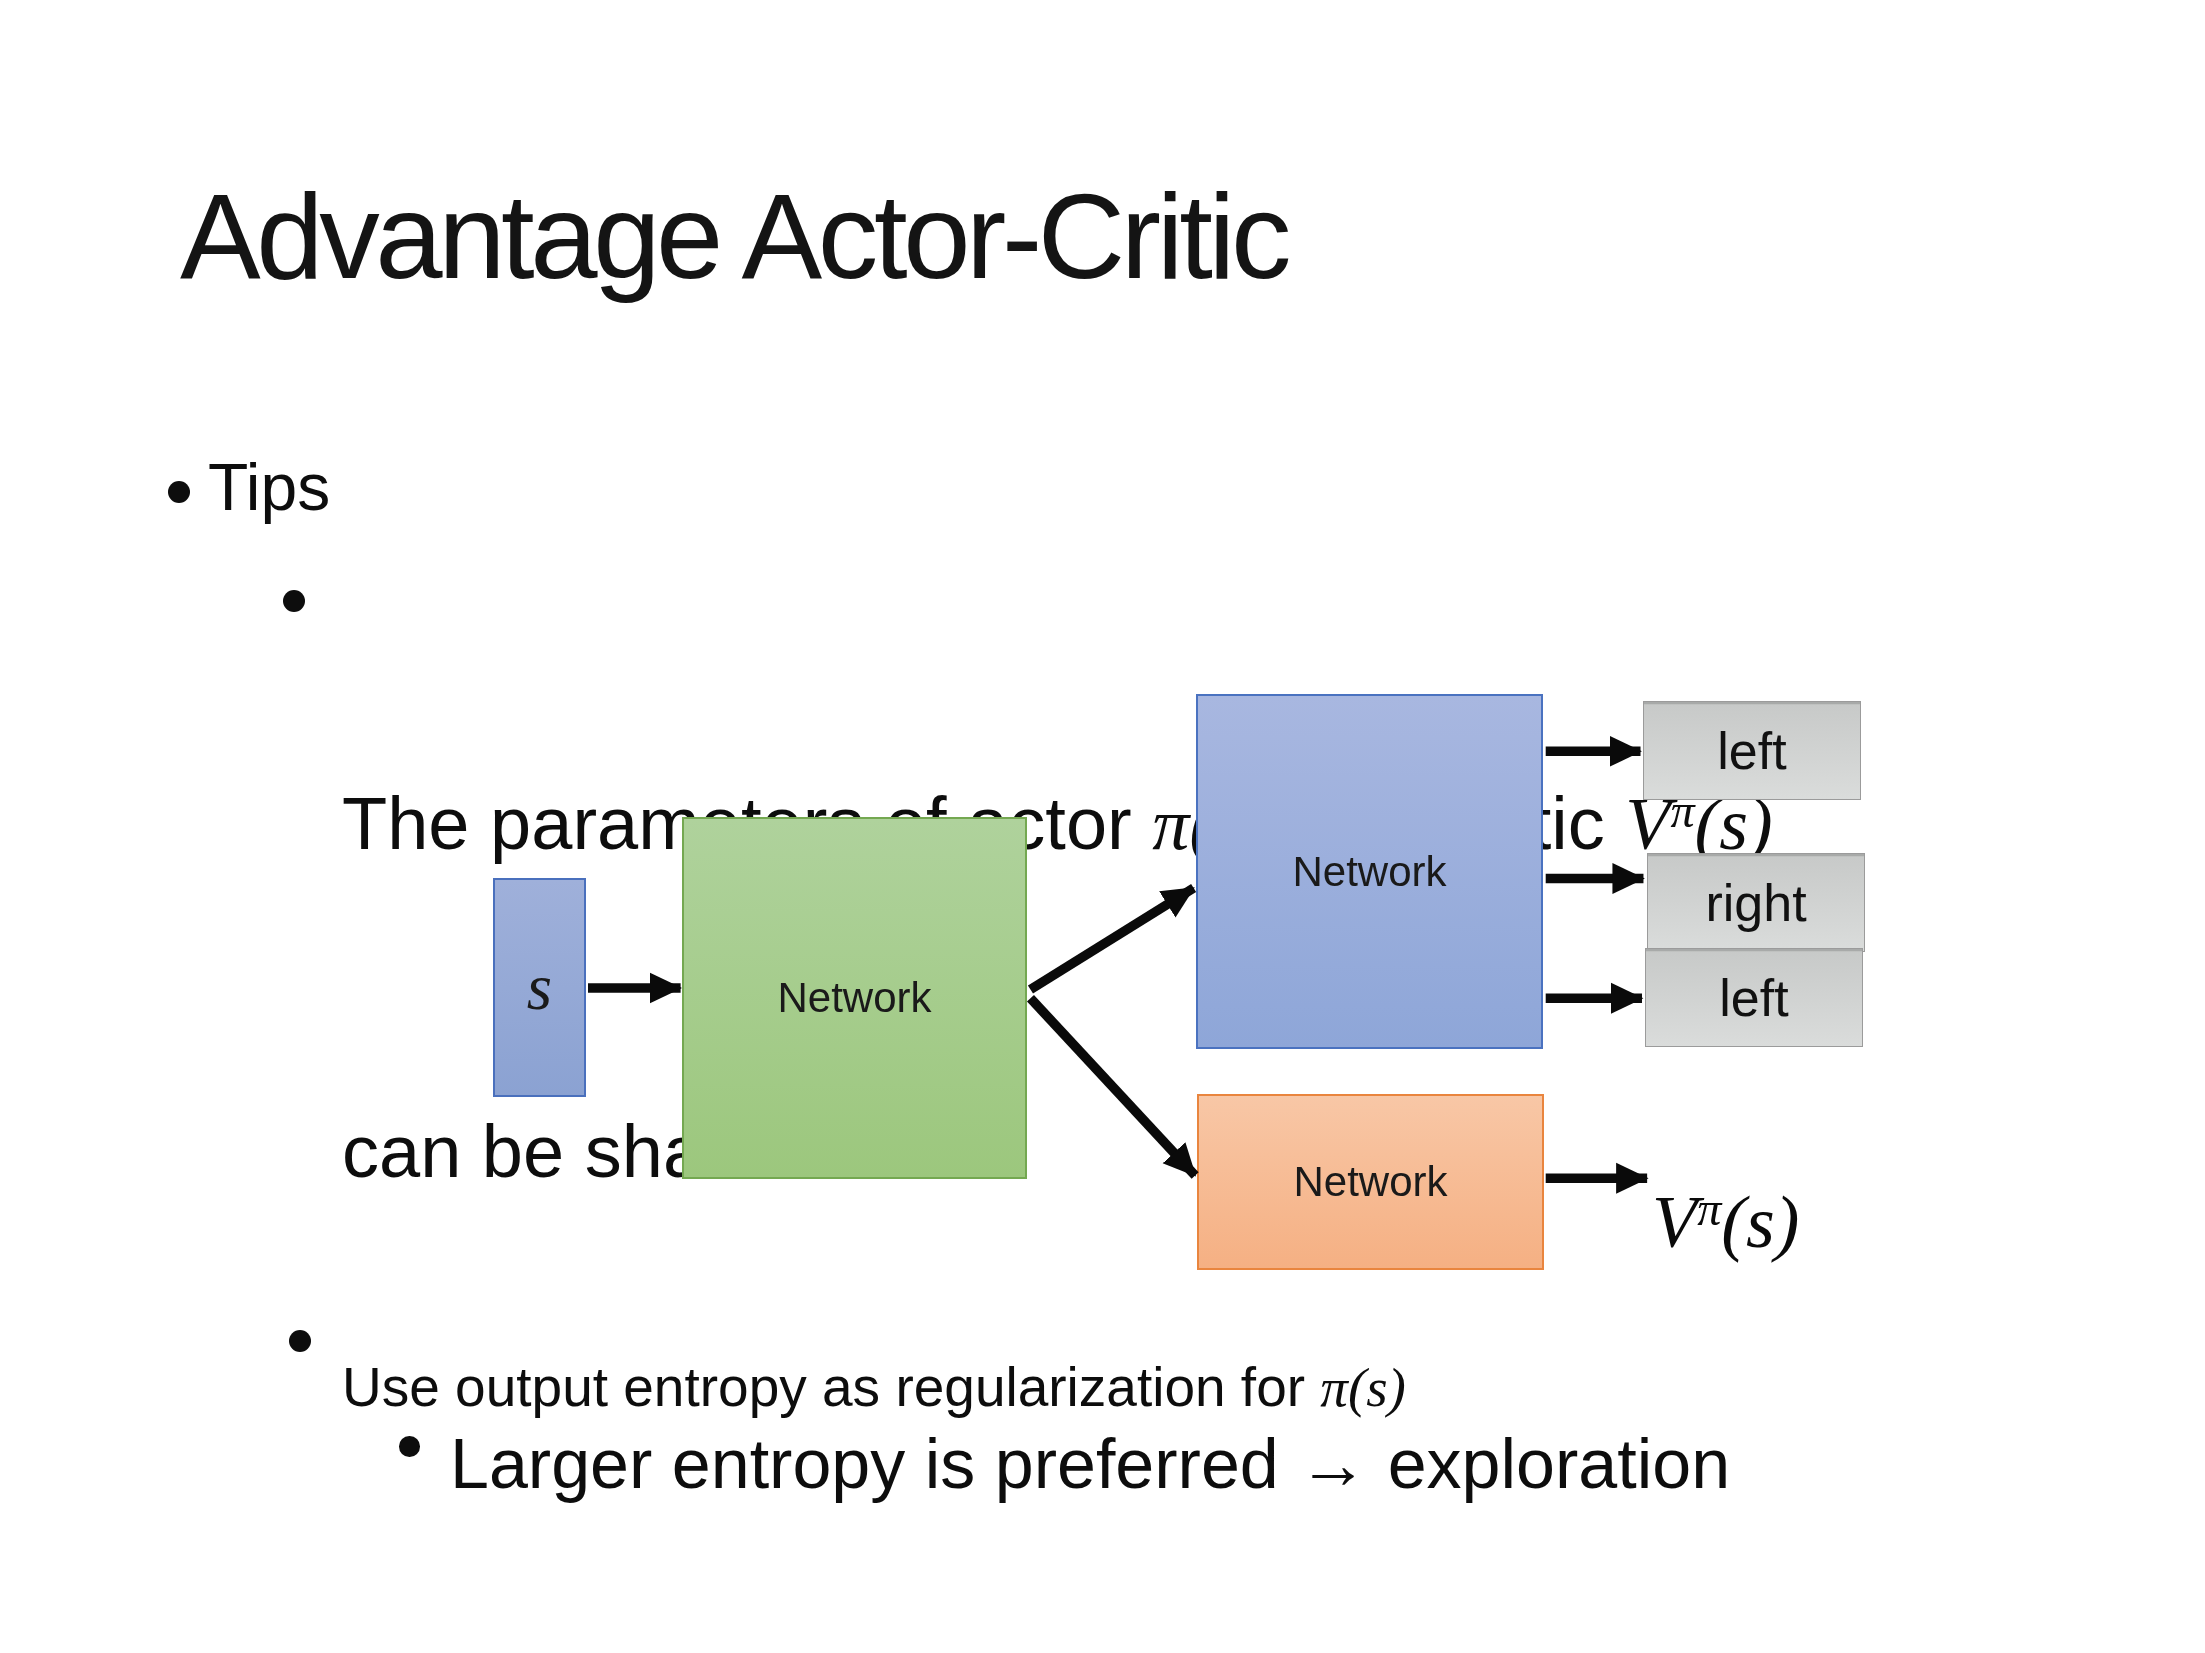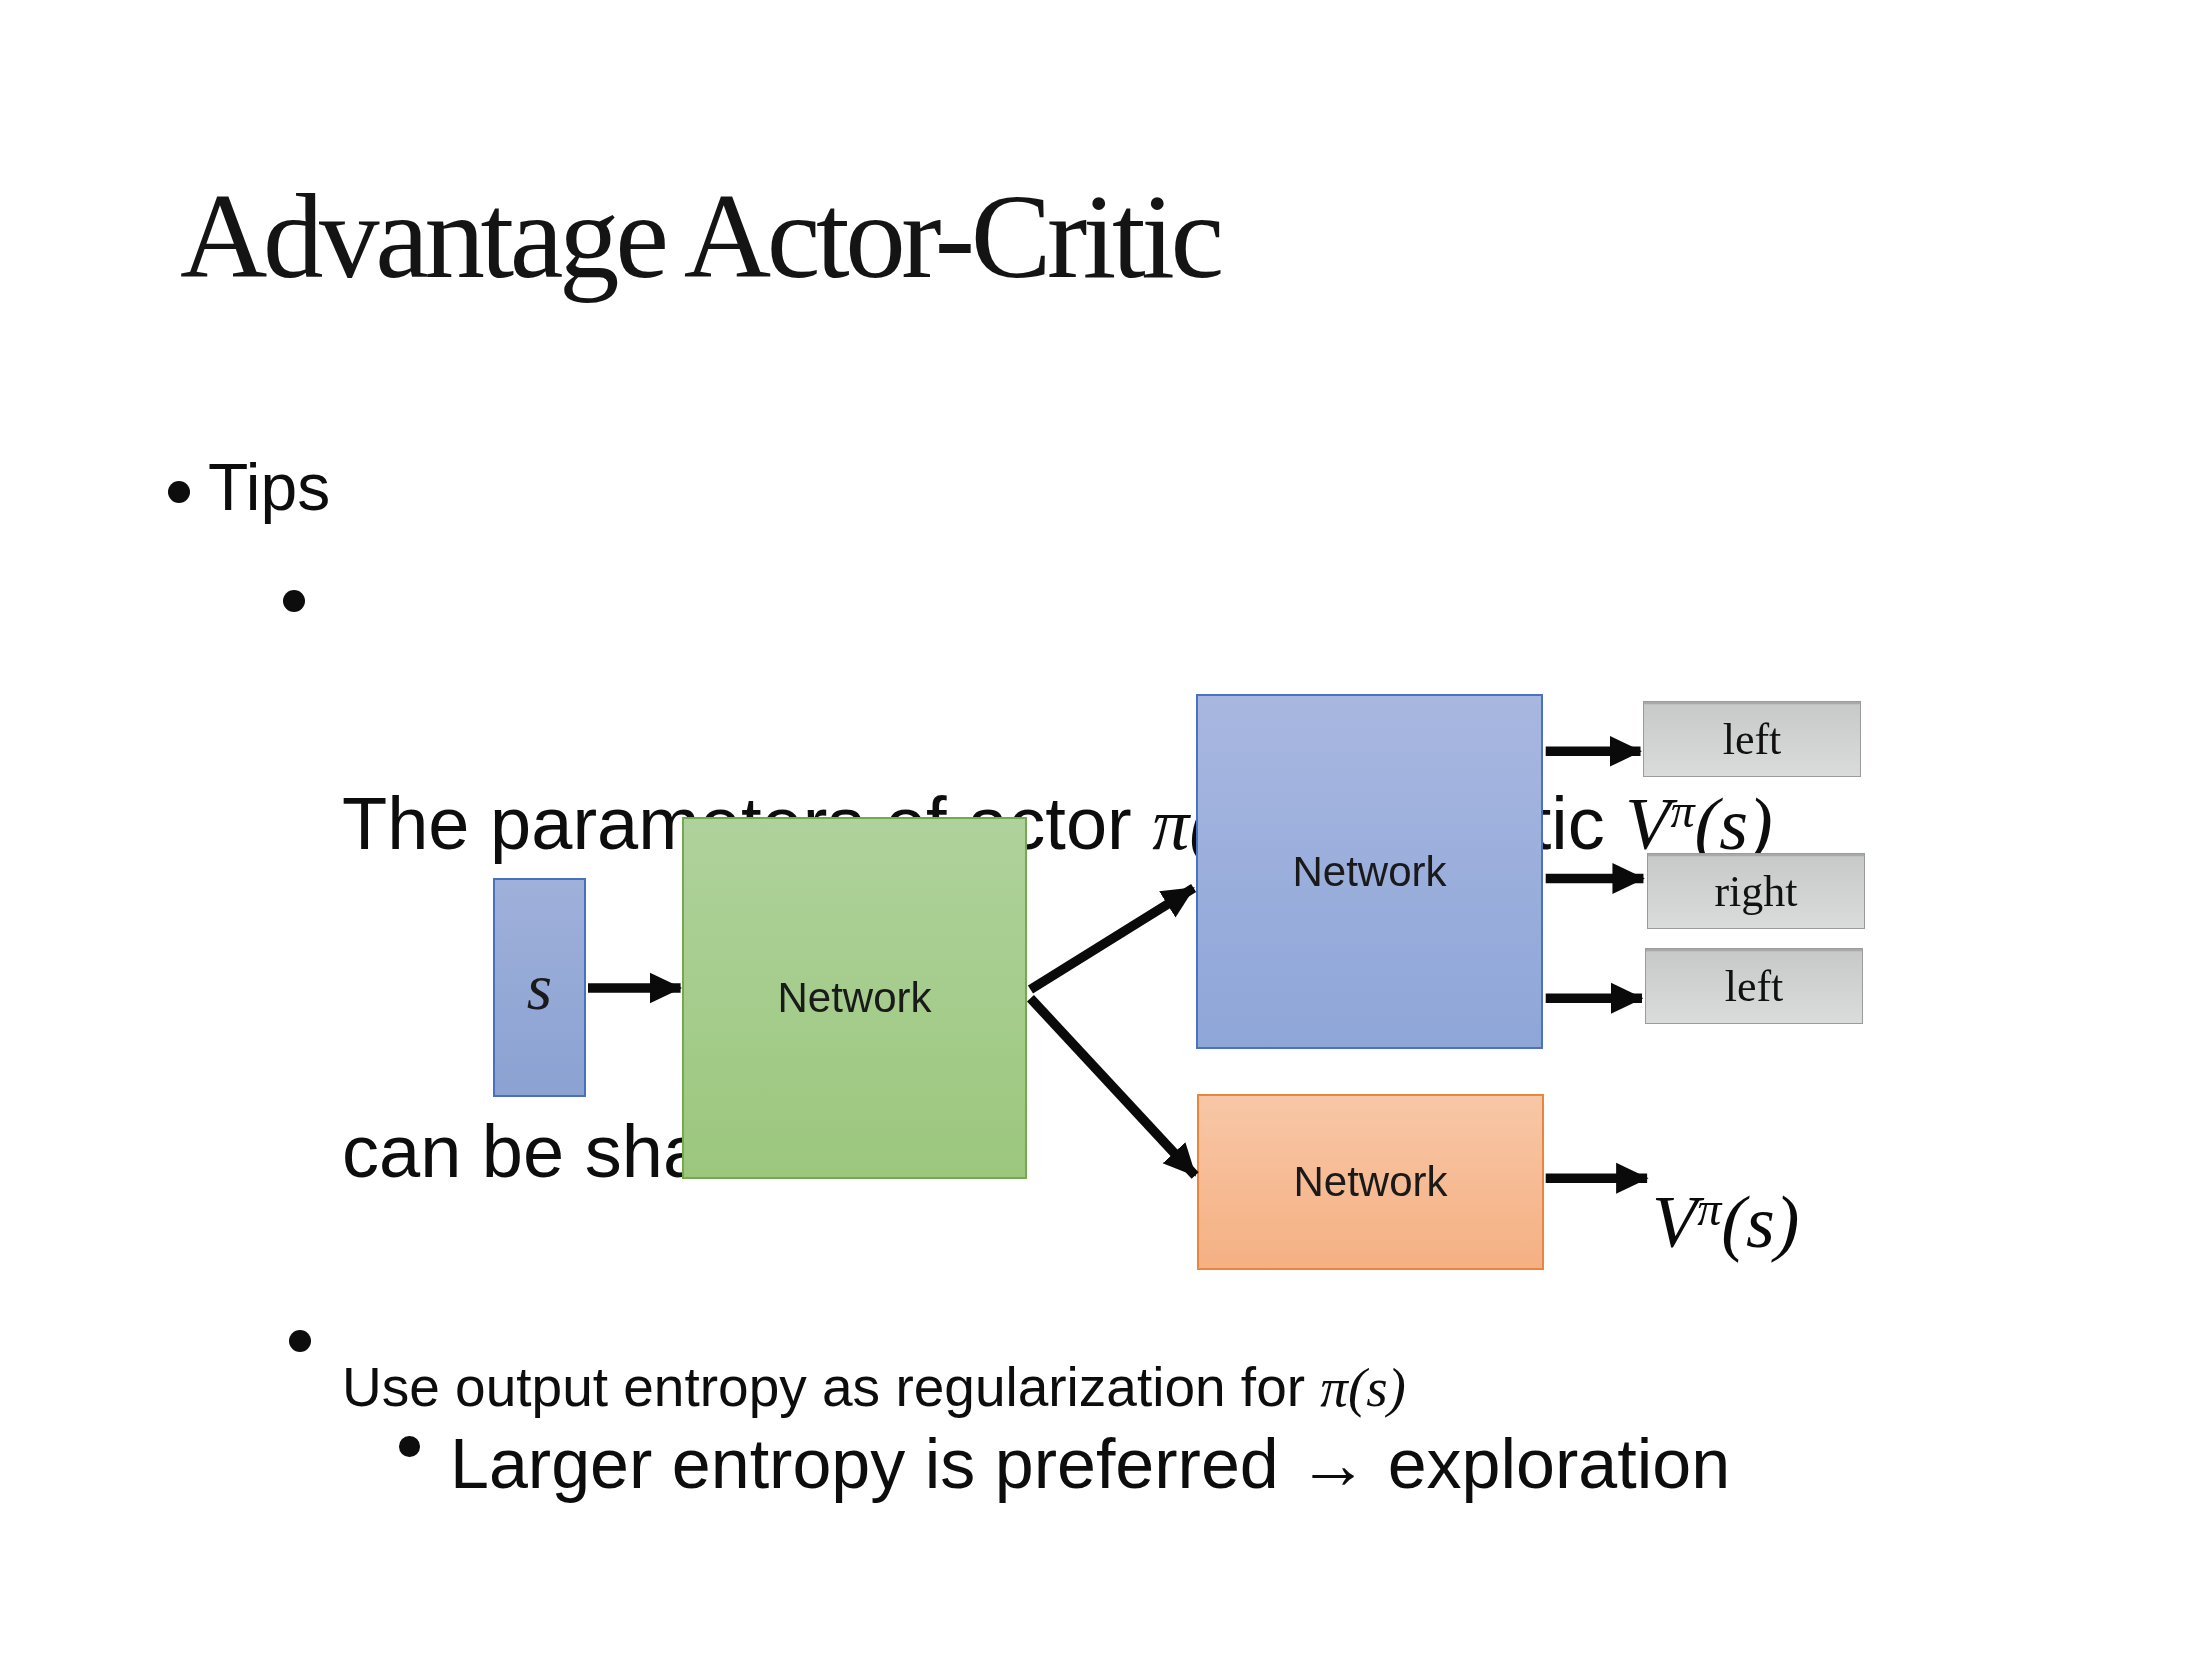--- a/index.html
+++ b/index.html
@@ -15,21 +15,20 @@
   .abs { position: absolute; }
 
   
   .title {
     left: 180px; top: 176px;
     font-size: 121px;
     letter-spacing: -4.4px;
     line-height: 1;
     color: #141414;
     white-space: nowrap;
-    font-family: Liberation Serif, serif;
   }
 
   
   .dot {
     background: #0d0d0d;
     border-radius: 50%;
   }
   .dot-l1 { left: 168px; top: 481px;  width: 22px; height: 22px; }
   .dot-l2a{ left: 283px; top: 590px;  width: 22px; height: 22px; }
   .dot-l2b{ left: 289px; top: 1330px; width: 22px; height: 22px; }
@@ -78,26 +77,26 @@
     left: 1196px; top: 694px; width: 347px; height: 355px;
     background: linear-gradient(180deg, #a8b7e0 0%, #8ea6d8 100%);
     border: 2.2px solid #4a72c0;
   }
   .box-critic {
     left: 1197px; top: 1094px; width: 347px; height: 176px;
     background: linear-gradient(180deg, #f8c7a6 0%, #f5b083 100%);
     border: 2.2px solid #e9853e;
   }
   .action {
-    width: 218px; height: 76px;
+    width: 218px; height: 99px;
     background: linear-gradient(180deg, #c7c9c8 0%, #dadcdb 100%);
     border: 1.5px solid #9b9b9b;
     box-shadow: inset 0 2.2px 0 #a8aaa9;
-    font-family: Liberation Serif, serif;
-    font-size: 44px;
+    font-family: Liberation Sans, sans-serif;
+    font-size: 52px;
     color: #111111;
   }
   .action-left  { left: 1643px; top: 701px;  }
   .action-right { left: 1647px; top: 829px; margin-top: 24px; }
   .action-fire  { left: 1645px; top: 948px; }
 
   .v-output {
     left: 1652px; top: 1138px;
     font-size: 74px;
     line-height: 1.1;

